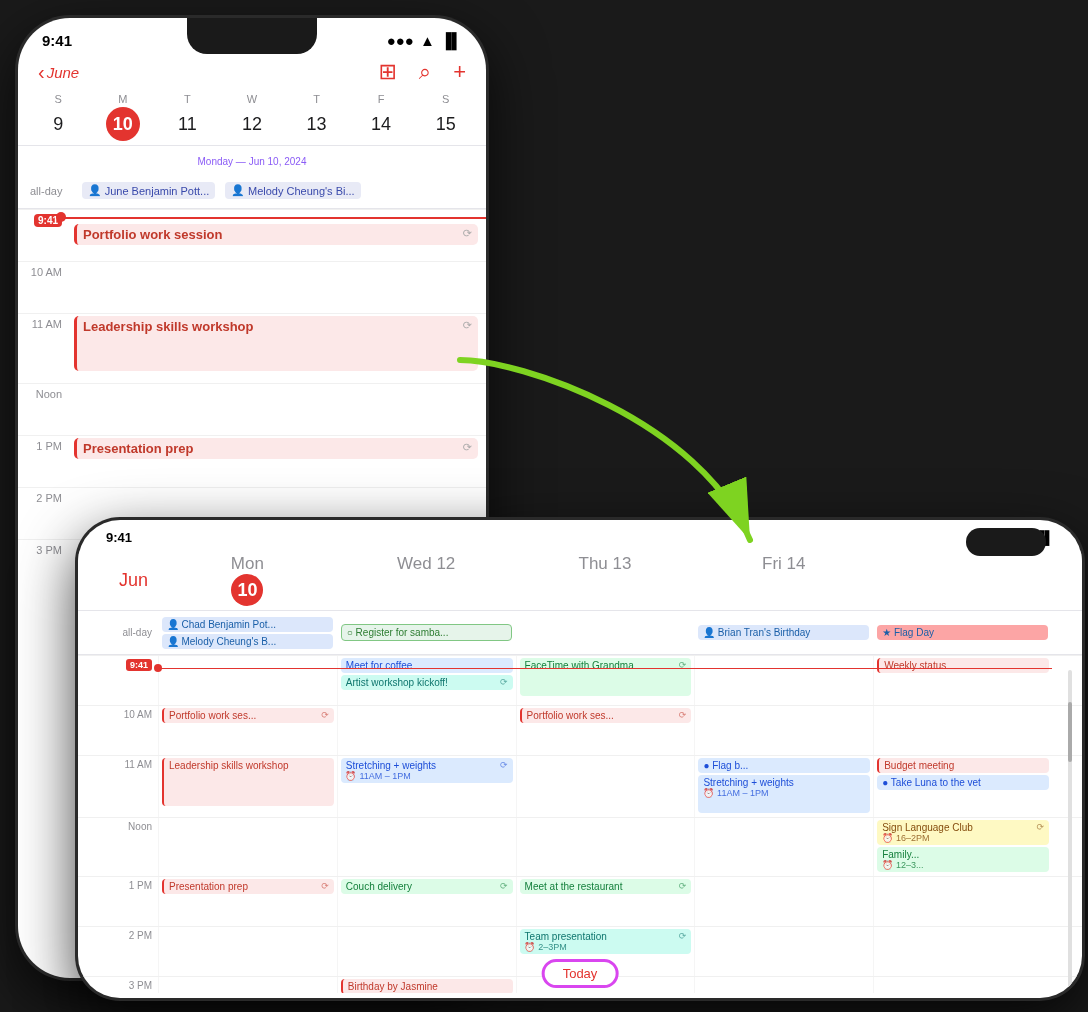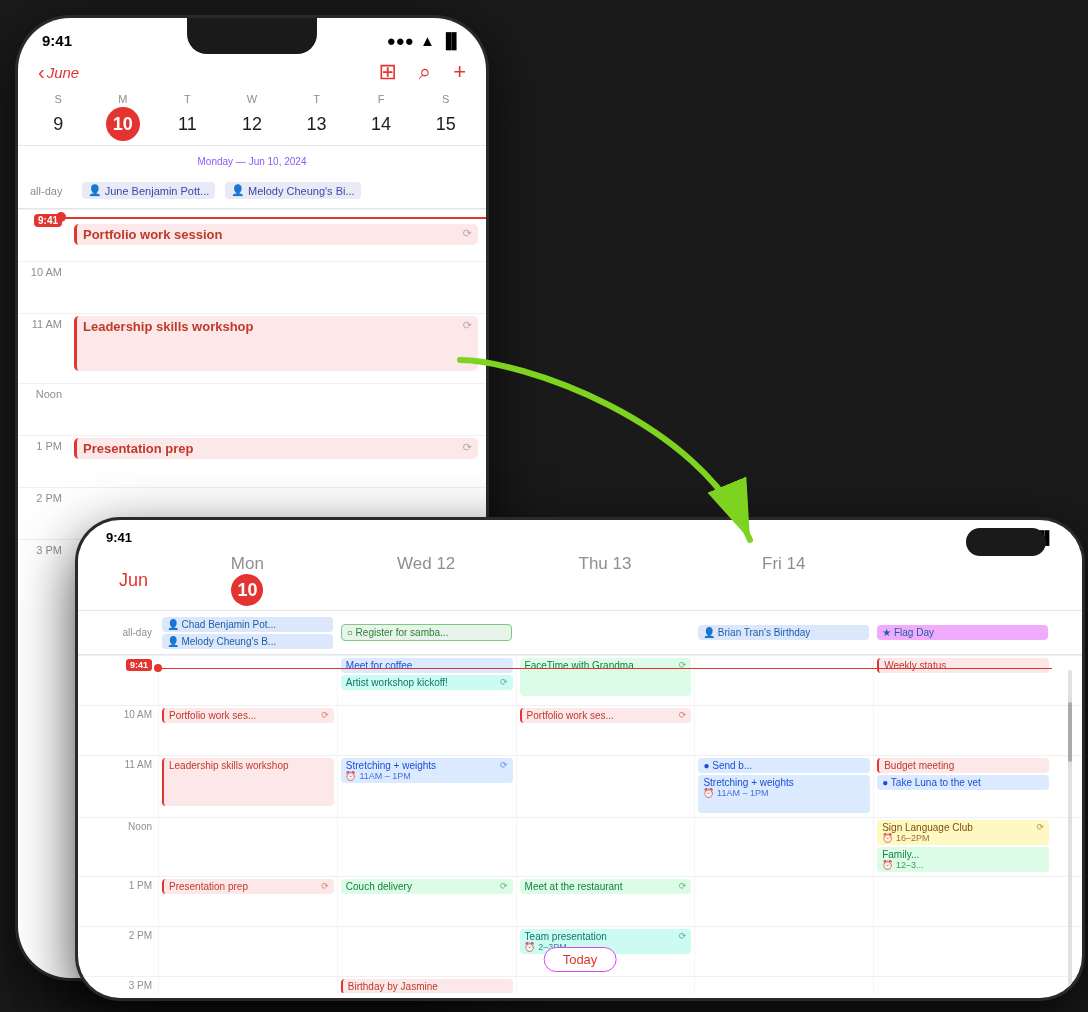--- a/index.html
+++ b/index.html
@@ -236,21 +236,21 @@
       border-radius: 4px;
       padding: 2px 5px;
       font-size: 10px;
       font-weight: 500;
       white-space: nowrap;
       overflow: hidden;
       text-overflow: ellipsis;
     }
     .allday-ev-l.blue { background: #dce7fb; color: #1a5fa8; }
     .allday-ev-l.green-ev { background: #e6f4ea; color: #2e7d32; border: 1px solid #81c784; }
-    .allday-ev-l.blue-star { background: #f0abfc; color: #1a5fa8; }
+    .allday-ev-l.blue-star { background: #fca5a5; color: #1a5fa8; }
 
     
     .time-grid-l {
       overflow-y: auto;
       height: calc(100% - 110px);
       position: relative;
     }
     .time-grid-l::-webkit-scrollbar { width: 4px; }
     .time-grid-l::-webkit-scrollbar-thumb { background: #ccc; border-radius: 2px; }
 
@@ -287,25 +287,25 @@
 
     .ev-red { background: #fce8e8; border-left: 2px solid #e3342f; color: #c0392b; }
     .ev-blue { background: #dbeafe; color: #1d4ed8; }
     .ev-green { background: #dcfce7; color: #15803d; }
     .ev-teal { background: #ccfbf1; color: #0f766e; }
     .ev-yellow { background: #fef9c3; color: #854d0e; }
 
     
     .today-btn {
       position: absolute;
-      bottom: 26px;
+      bottom: 10px;
       left: 50%;
       transform: translateX(-50%);
       background: #fff;
-      border: 1px solid #d946ef;
+      border: 3px solid #d946ef;
       color: #e3342f;
       border-radius: 16px;
       padding: 4px 18px;
       font-size: 13px;
       font-weight: 500;
       cursor: pointer;
       z-index: 20;
     }
 
     
@@ -610,21 +610,21 @@
         </div>
         <div class="tg-cell-l">
           <div class="ev-l ev-blue">
             <span class="ev-sync-l">⟳</span>
             Stretching + weights
             <div class="ev-time-l">⏰ 11AM – 1PM</div>
           </div>
         </div>
         <div class="tg-cell-l"></div>
         <div class="tg-cell-l">
-          <div class="ev-l ev-blue">● Send b...</div>
+          <div class="ev-l ev-blue">● Flag b...</div>
           <div class="ev-l ev-blue" style="min-height:38px;">
             Stretching + weights
             <div class="ev-time-l">⏰ 11AM – 1PM</div>
           </div>
         </div>
         <div class="tg-cell-l">
           <div class="ev-l ev-red">Budget meeting</div>
           <div class="ev-l ev-blue">● Take Luna to the vet</div>
         </div>
         <div></div>

